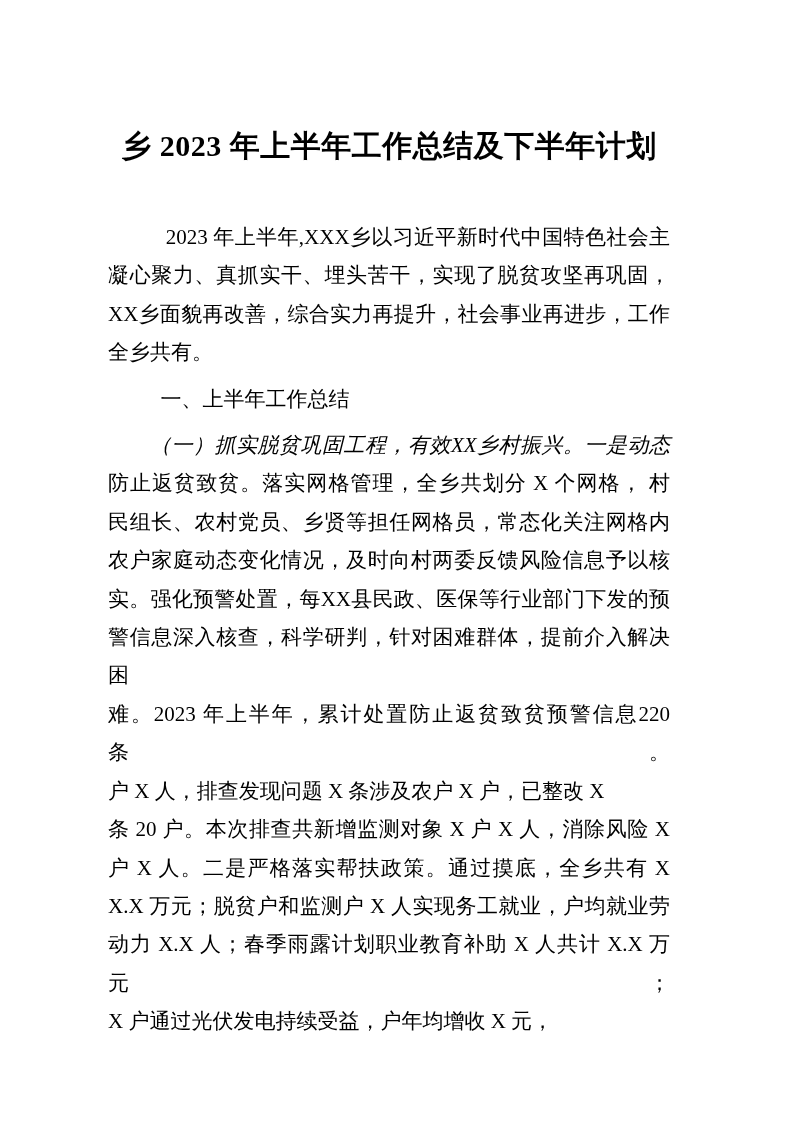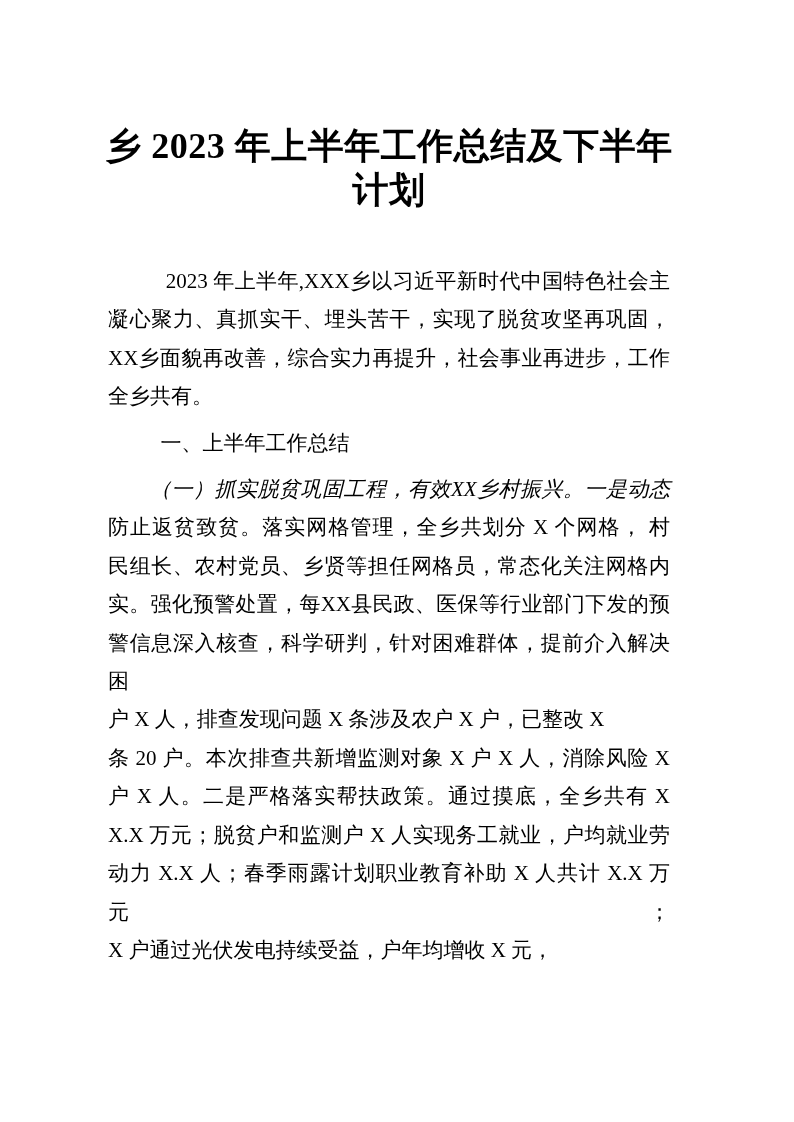--- a/index.html
+++ b/index.html
@@ -16,21 +16,21 @@
   }
   .page {
     box-sizing: border-box;
     width: 794px;
     height: 1122px;
     padding: 124px 116px 0 100px;
     background: #ffffff;
   }
   .doc-title {
     margin: 0 0 50px 0;
-    font-size: 36px;
+    font-size: 30px;
     font-weight: bold;
     line-height: 44px;
     text-align: center;
     letter-spacing: 0.5px;
     white-space: pre-wrap;
   }
   .doc-body {
     width: 578px;
     font-size: 21px;
     line-height: 38.4px;
@@ -62,22 +62,24 @@
         <div class="line fill">XX乡面貌再改善，综合实力再提升，社会事业再进步，工作</div>
         <div class="line">全乡共有。</div>
       </div>
       <div class="block heading">
         <div class="line">一、上半年工作总结</div>
       </div>
       <div class="block paragraph">
         <div class="line fill ind-normal">（一）抓实脱贫巩固工程，有效XX乡村振兴。一是动态</div>
         <div class="line fill">防止返贫致贫。落实网格管理，全乡共划分 X 个网格， 村</div>
         <div class="line fill">民组长、农村党员、乡贤等担任网格员，常态化关注网格内</div>
+        <div class="line fill">农户家庭动态变化情况，及时向村两委反馈风险信息予以核</div>
         <div class="line fill">实。强化预警处置，每XX县民政、医保等行业部门下发的预</div>
         <div class="line fill">警信息深入核查，科学研判，针对困难群体，提前介入解决困</div>
+        <div class="line fill">难。2023 年上半年，累计处置防止返贫致贫预警信息220 条。</div>
         <div class="line">户 X 人，排查发现问题 X 条涉及农户 X 户，已整改 X</div>
         <div class="line fill">条 20 户。本次排查共新增监测对象 X 户 X 人，消除风险 X</div>
         <div class="line fill">户 X 人。二是严格落实帮扶政策。通过摸底，全乡共有 X</div>
         <div class="line fill">X.X 万元；脱贫户和监测户 X 人实现务工就业，户均就业劳</div>
         <div class="line fill">动力 X.X 人；春季雨露计划职业教育补助 X 人共计 X.X 万元；</div>
         <div class="line">X 户通过光伏发电持续受益，户年均增收 X 元，</div>
       </div>
     </div>
 </div>
 

